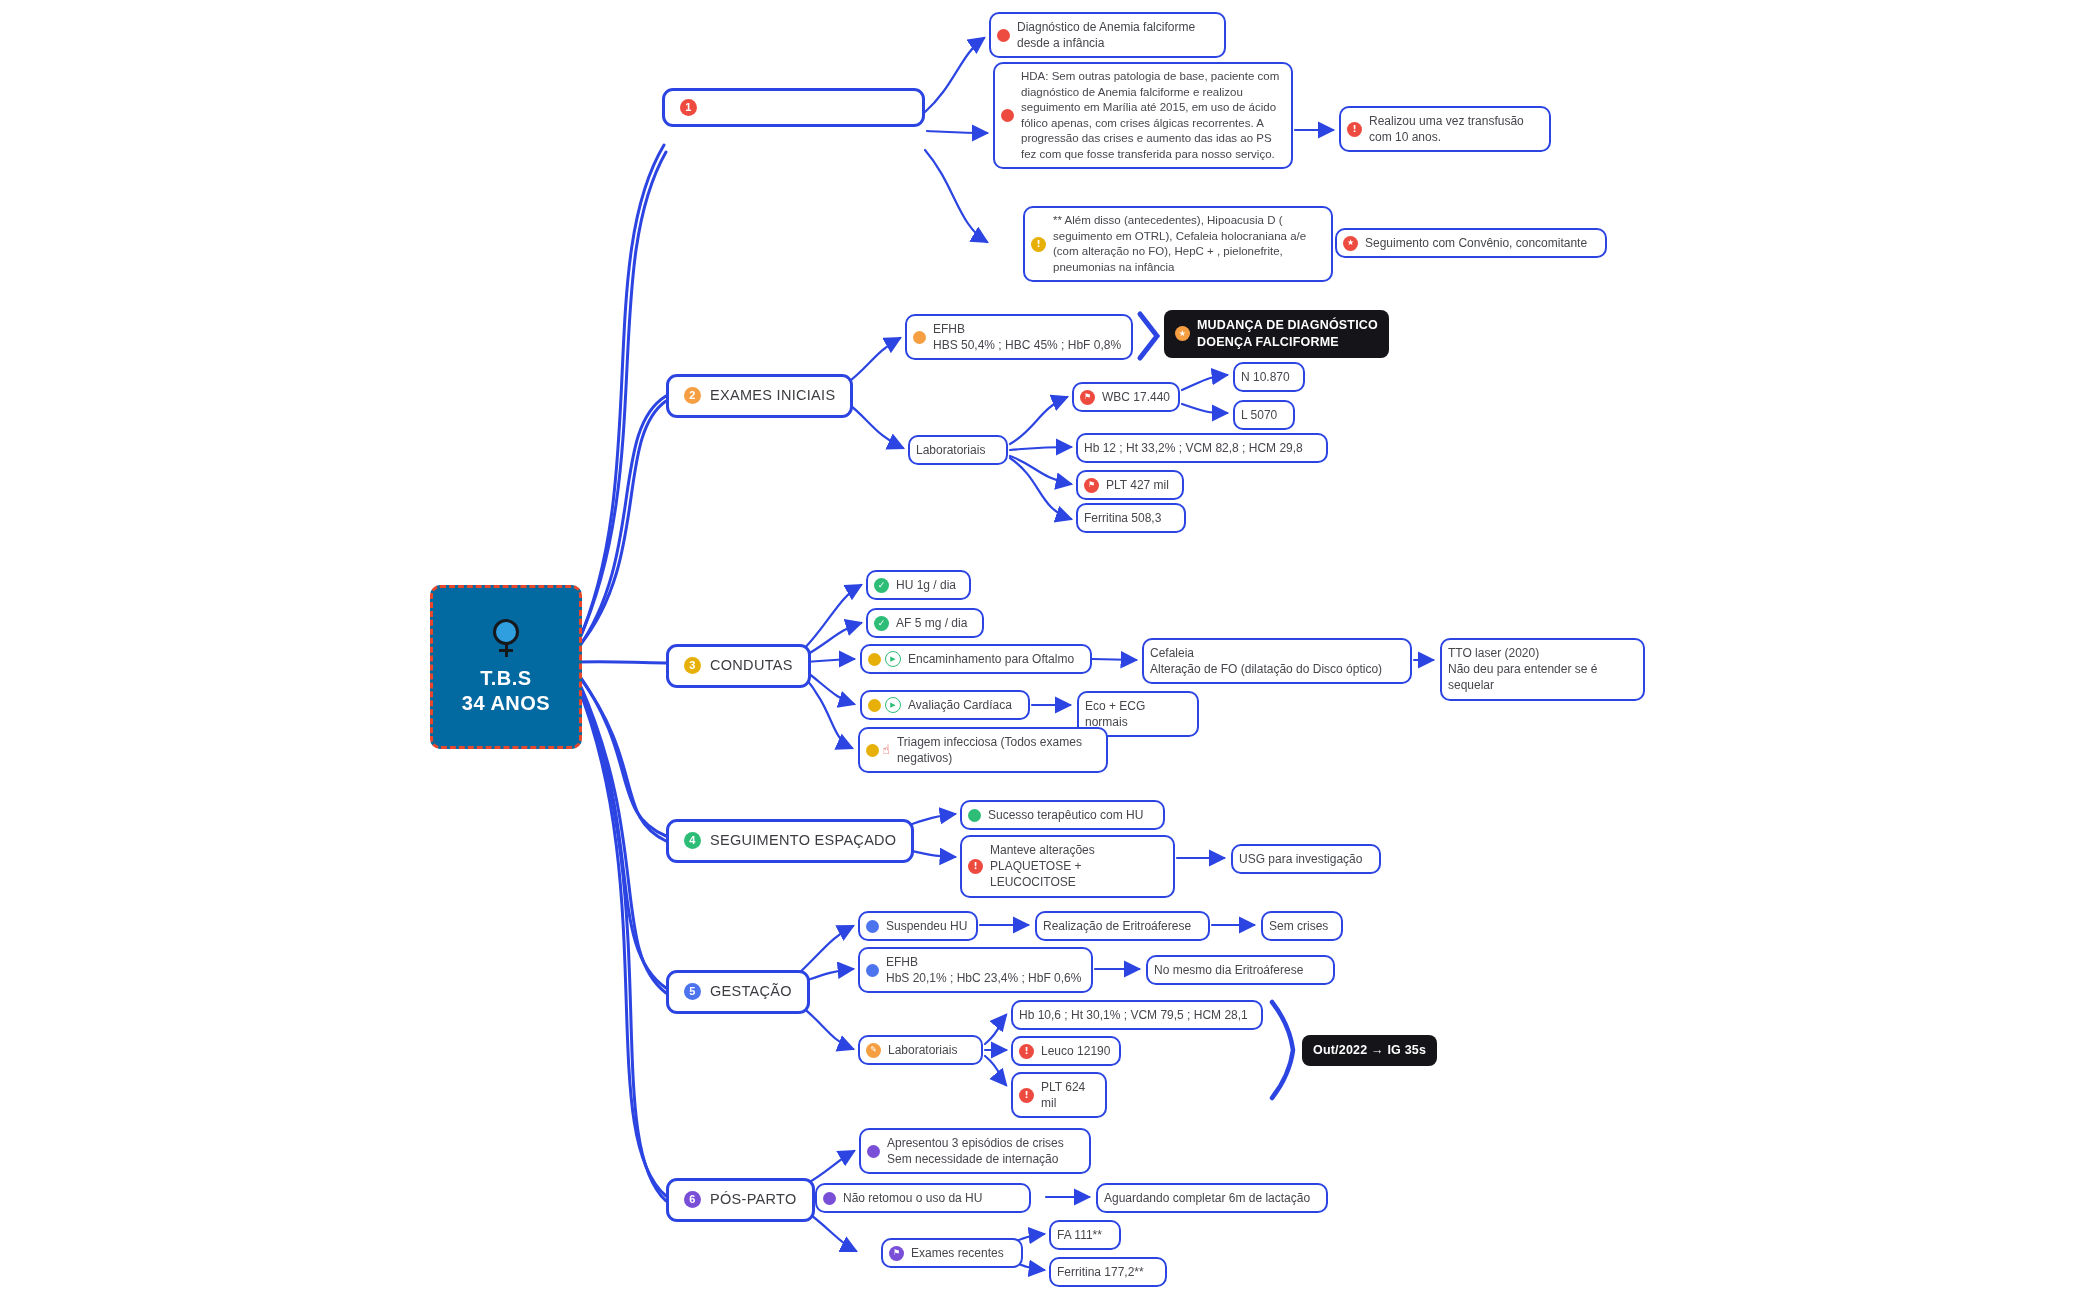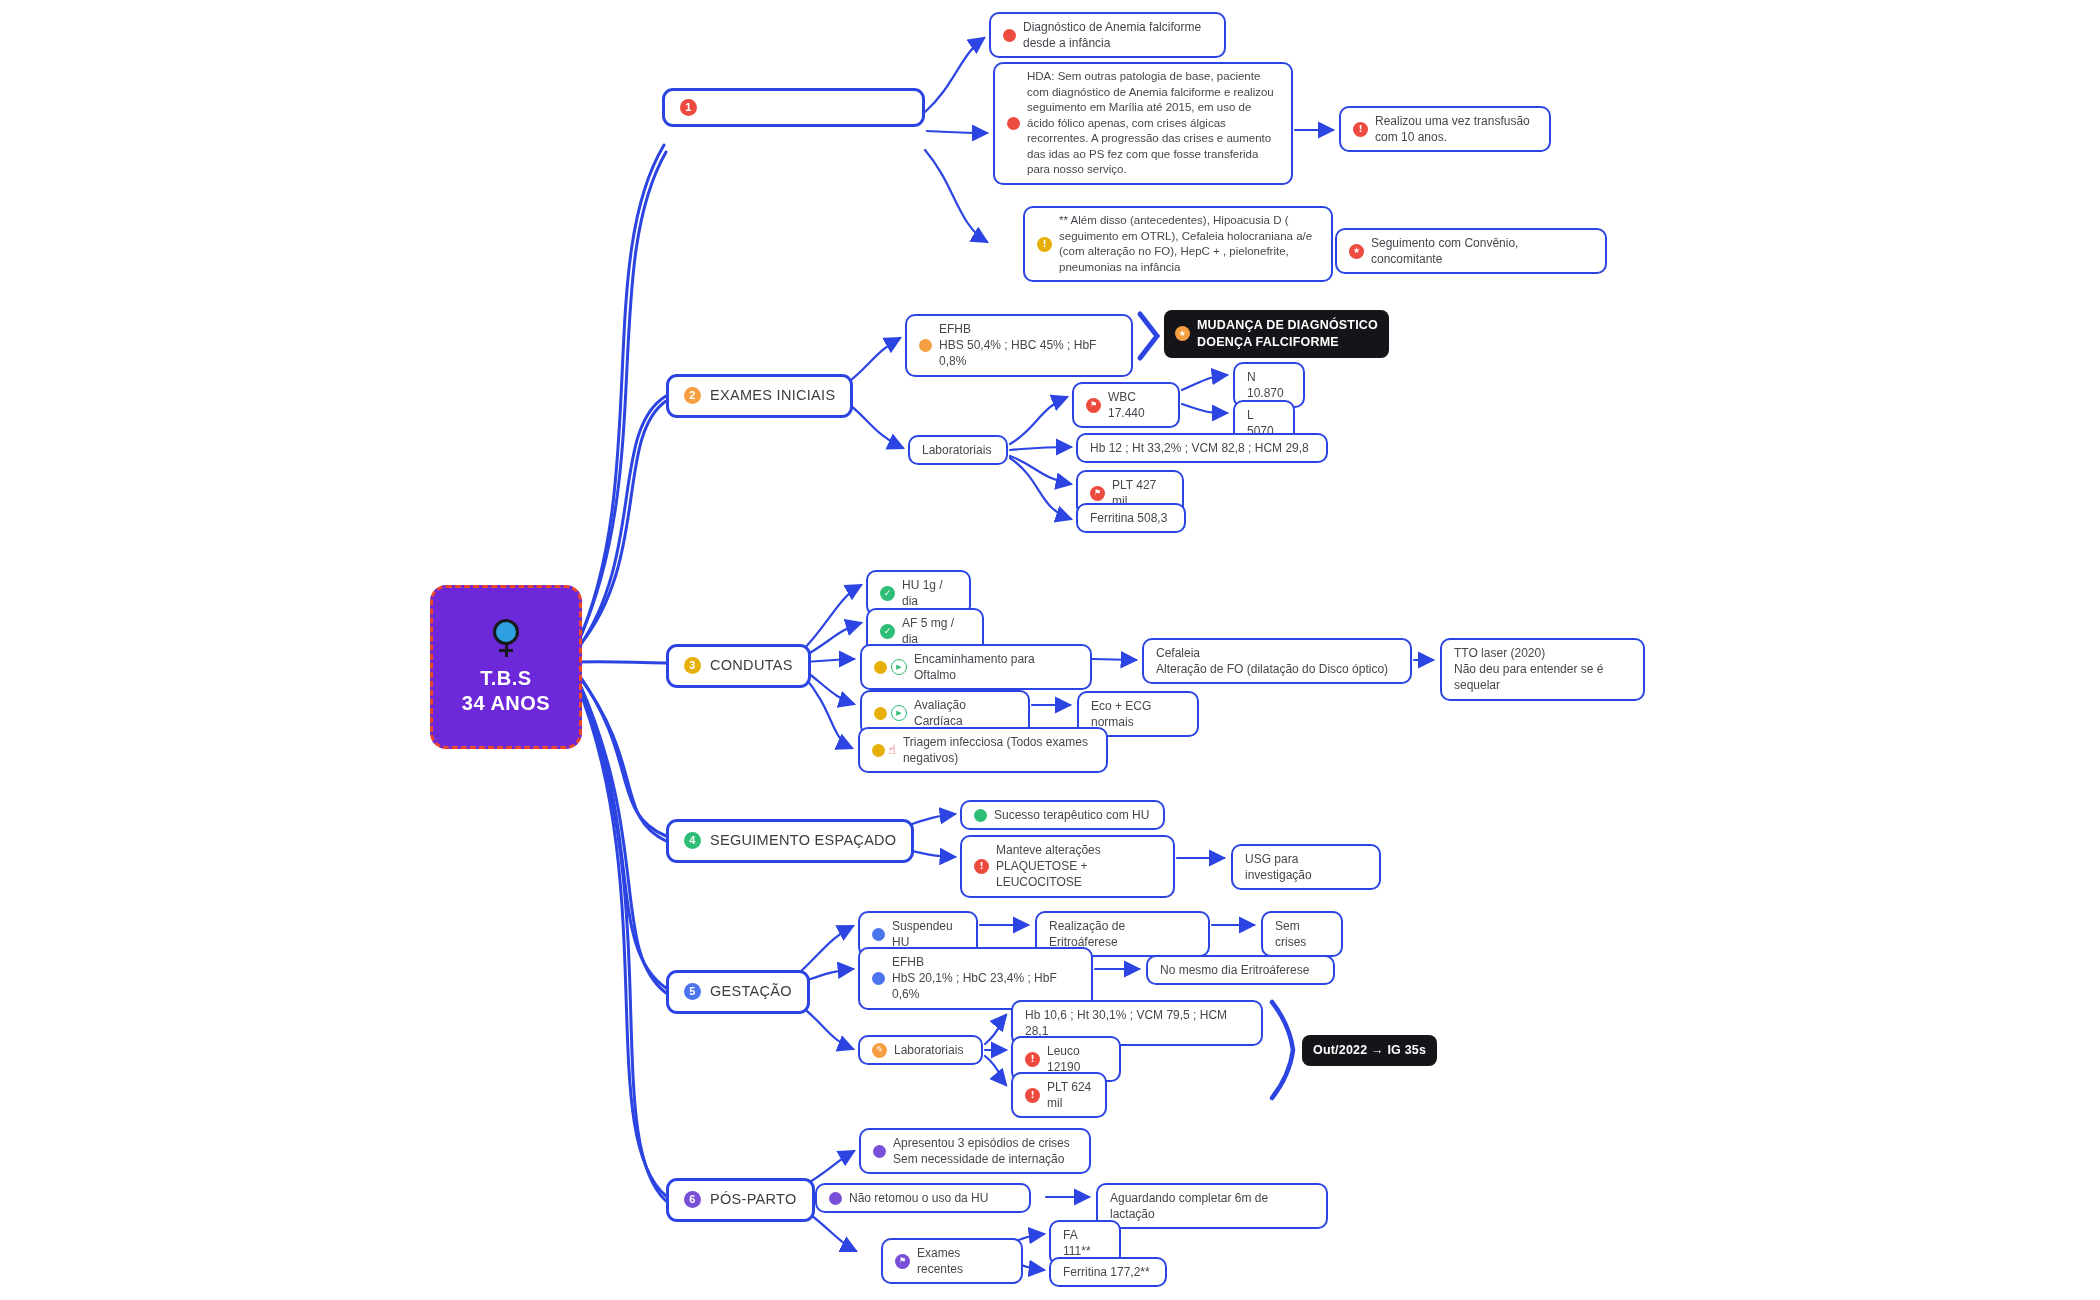--- a/index.html
+++ b/index.html
@@ -5,37 +5,37 @@
   html,body{margin:0;padding:0;}
   body{
     width:2100px;height:1300px;position:relative;overflow:hidden;
     background:#ffffff;
     font-family:"Liberation Sans","DejaVu Sans",sans-serif;
   }
   svg.wires{position:absolute;left:0;top:0;z-index:0;}
   .node{
     position:absolute;z-index:2;box-sizing:border-box;
     background:#fff;border:2.5px solid #2b44e2;border-radius:10px;
-    padding:5px 12px;display:flex;align-items:center;gap:7px;
+    padding:5px 6px;display:flex;align-items:center;gap:7px;
     font-size:12px;line-height:1.35;color:#46474d;
   }
   .node .txt{white-space:pre-line;}
   .small-font{font-size:11.5px;}
   .topic{
     border-width:3.5px;border-radius:11px;padding:8px 15px;
     font-size:14.5px;letter-spacing:.3px;color:#3c3d42;font-weight:500;
     line-height:1.5;gap:9px;
   }
   .black{
     background:#141419;border:none;color:#fff;font-weight:700;
     font-size:12.5px;border-radius:8px;padding:7px 11px;letter-spacing:.2px;
   }
   .center-node{
     position:absolute;left:430px;top:585px;width:146px;height:158px;z-index:2;
-    background:#6d28d9;border:3.5px dashed #e8472b;border-radius:16px;
+    background:#0369a1;border:3.5px dashed #e8472b;border-radius:10px;
     display:flex;flex-direction:column;align-items:center;justify-content:center;gap:2px;
   }
   .center-node .title,.center-node .subtitle{
     color:#fff;font-weight:700;font-size:20px;letter-spacing:.5px;
   }
   .female{width:26px;height:40px;position:relative;margin-bottom:6px;}
   .female .head{width:20px;height:20px;border-radius:50%;background:#2f9fe0;border:3px solid #17181c;margin:0 auto;}
   .female .stem{position:absolute;left:11.5px;top:25px;width:3px;height:13px;background:#17181c;}
   .female .bar{position:absolute;left:6px;top:30px;width:14px;height:3px;background:#17181c;}
   

